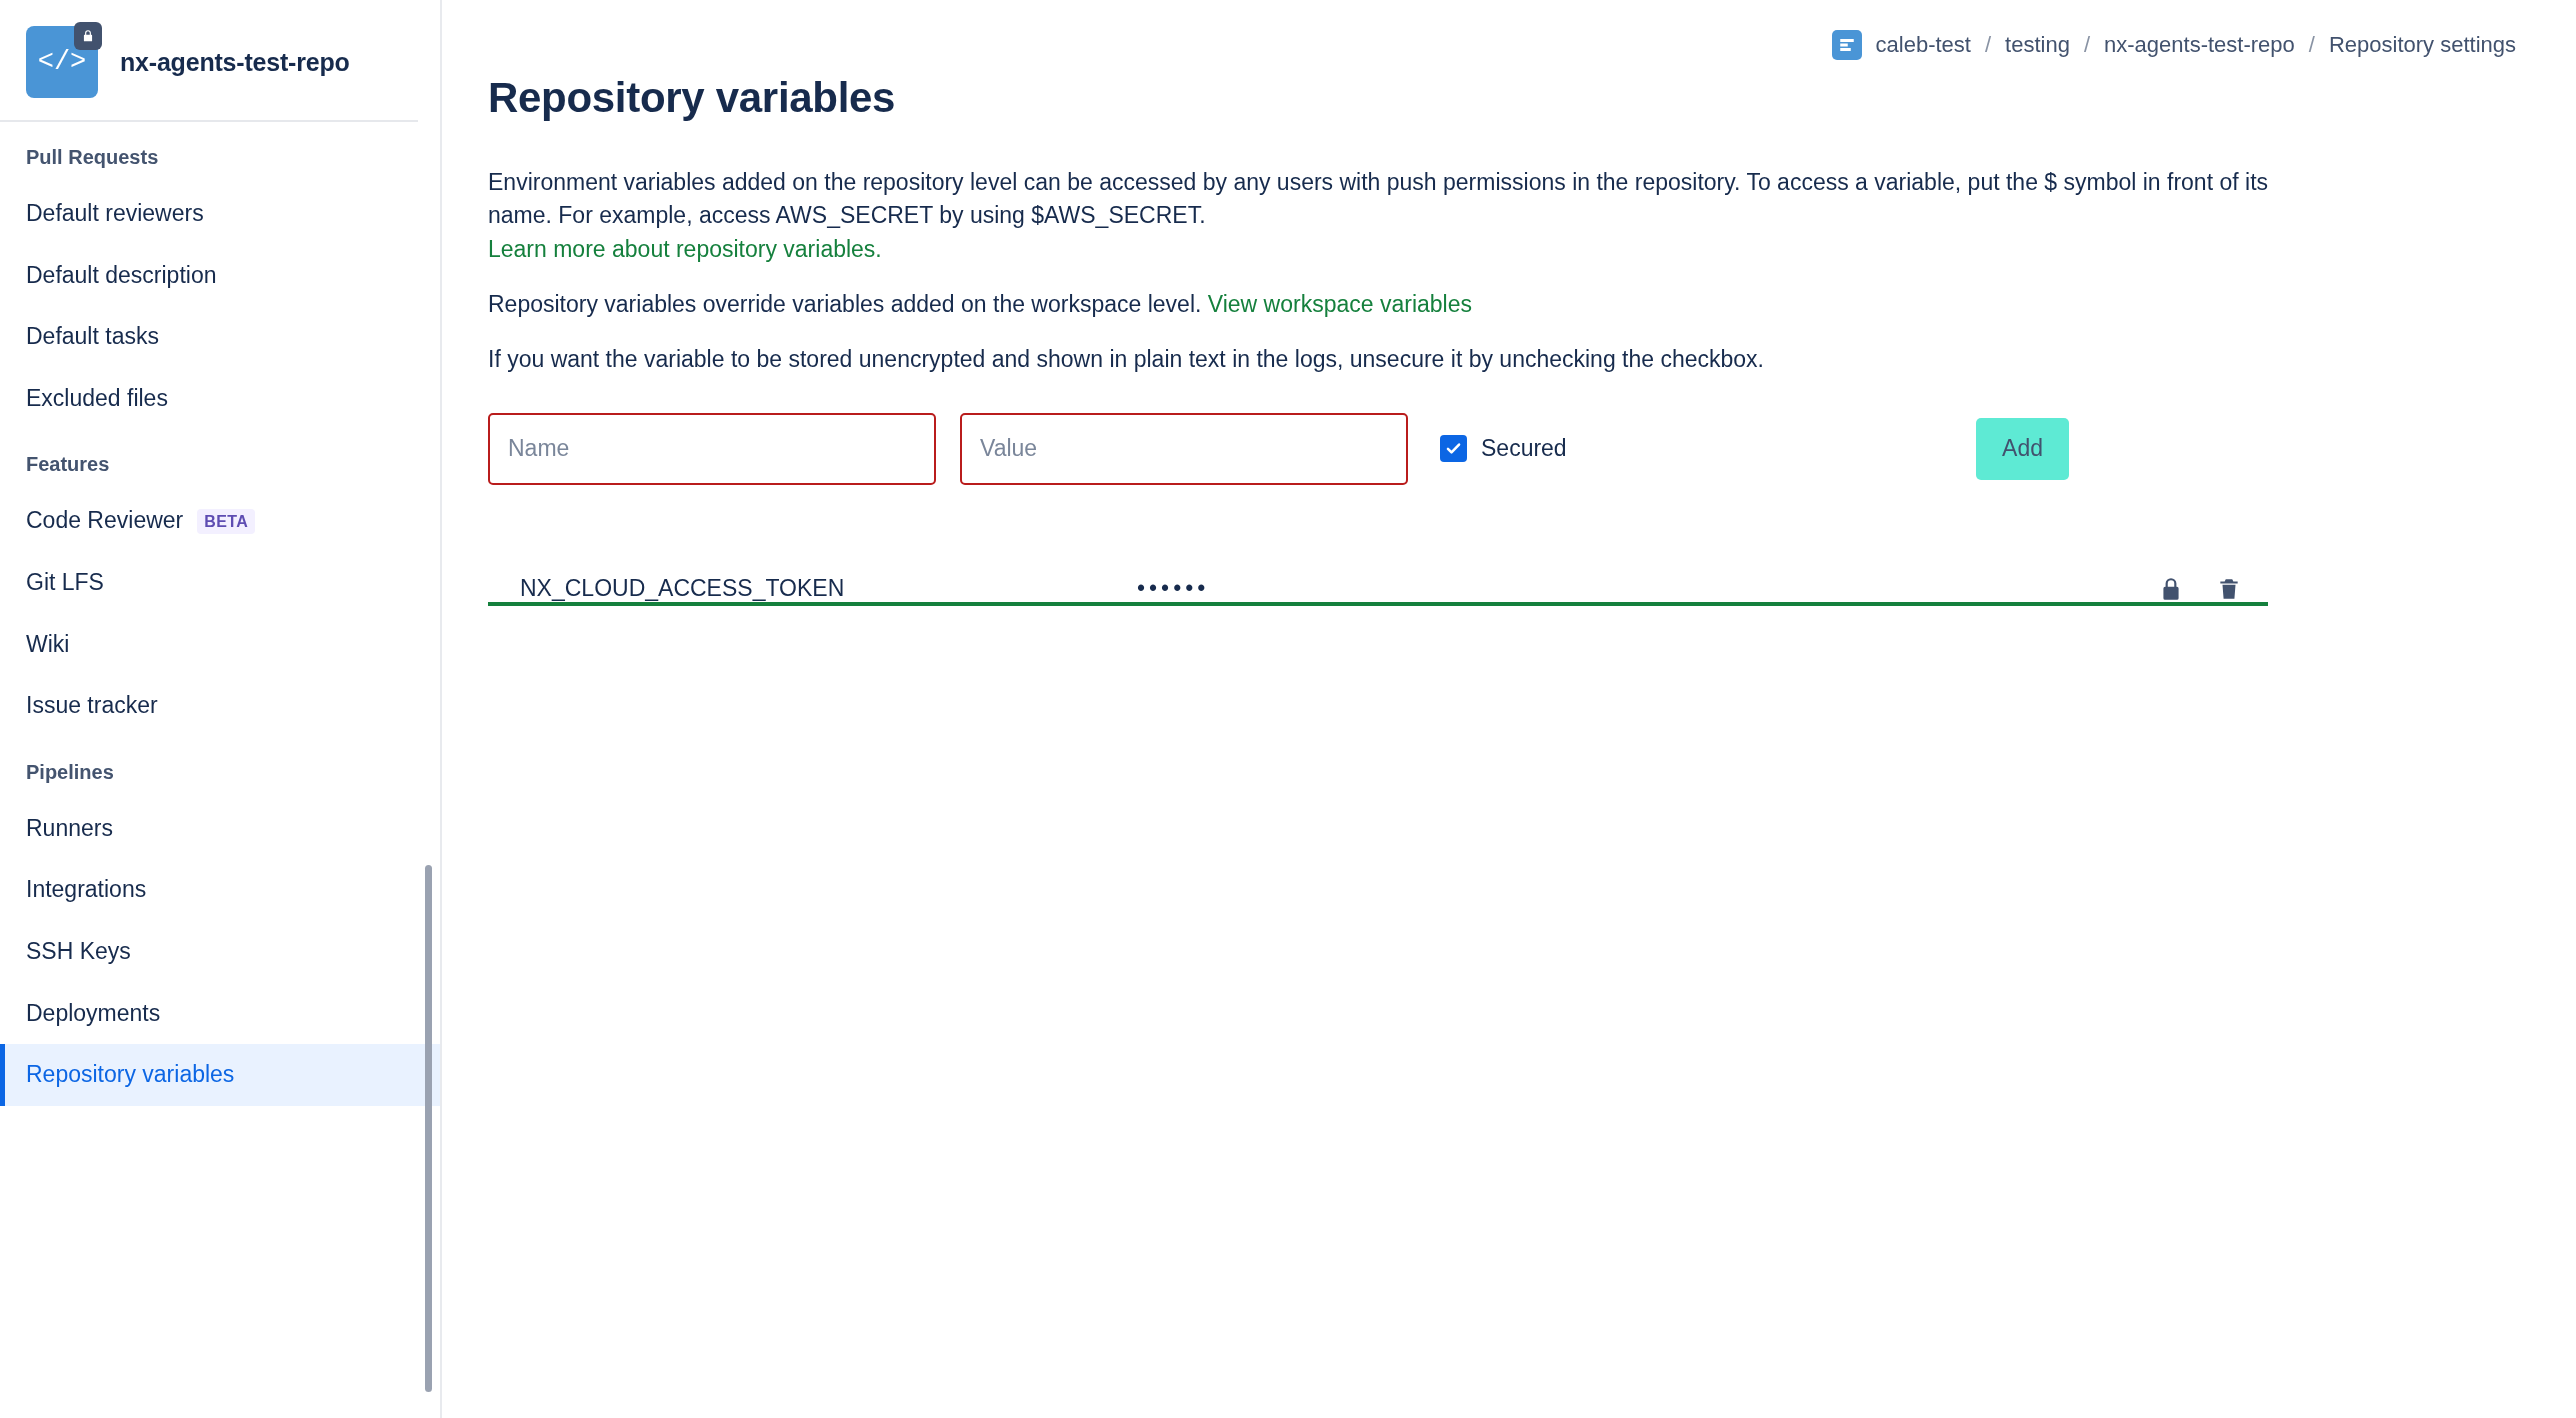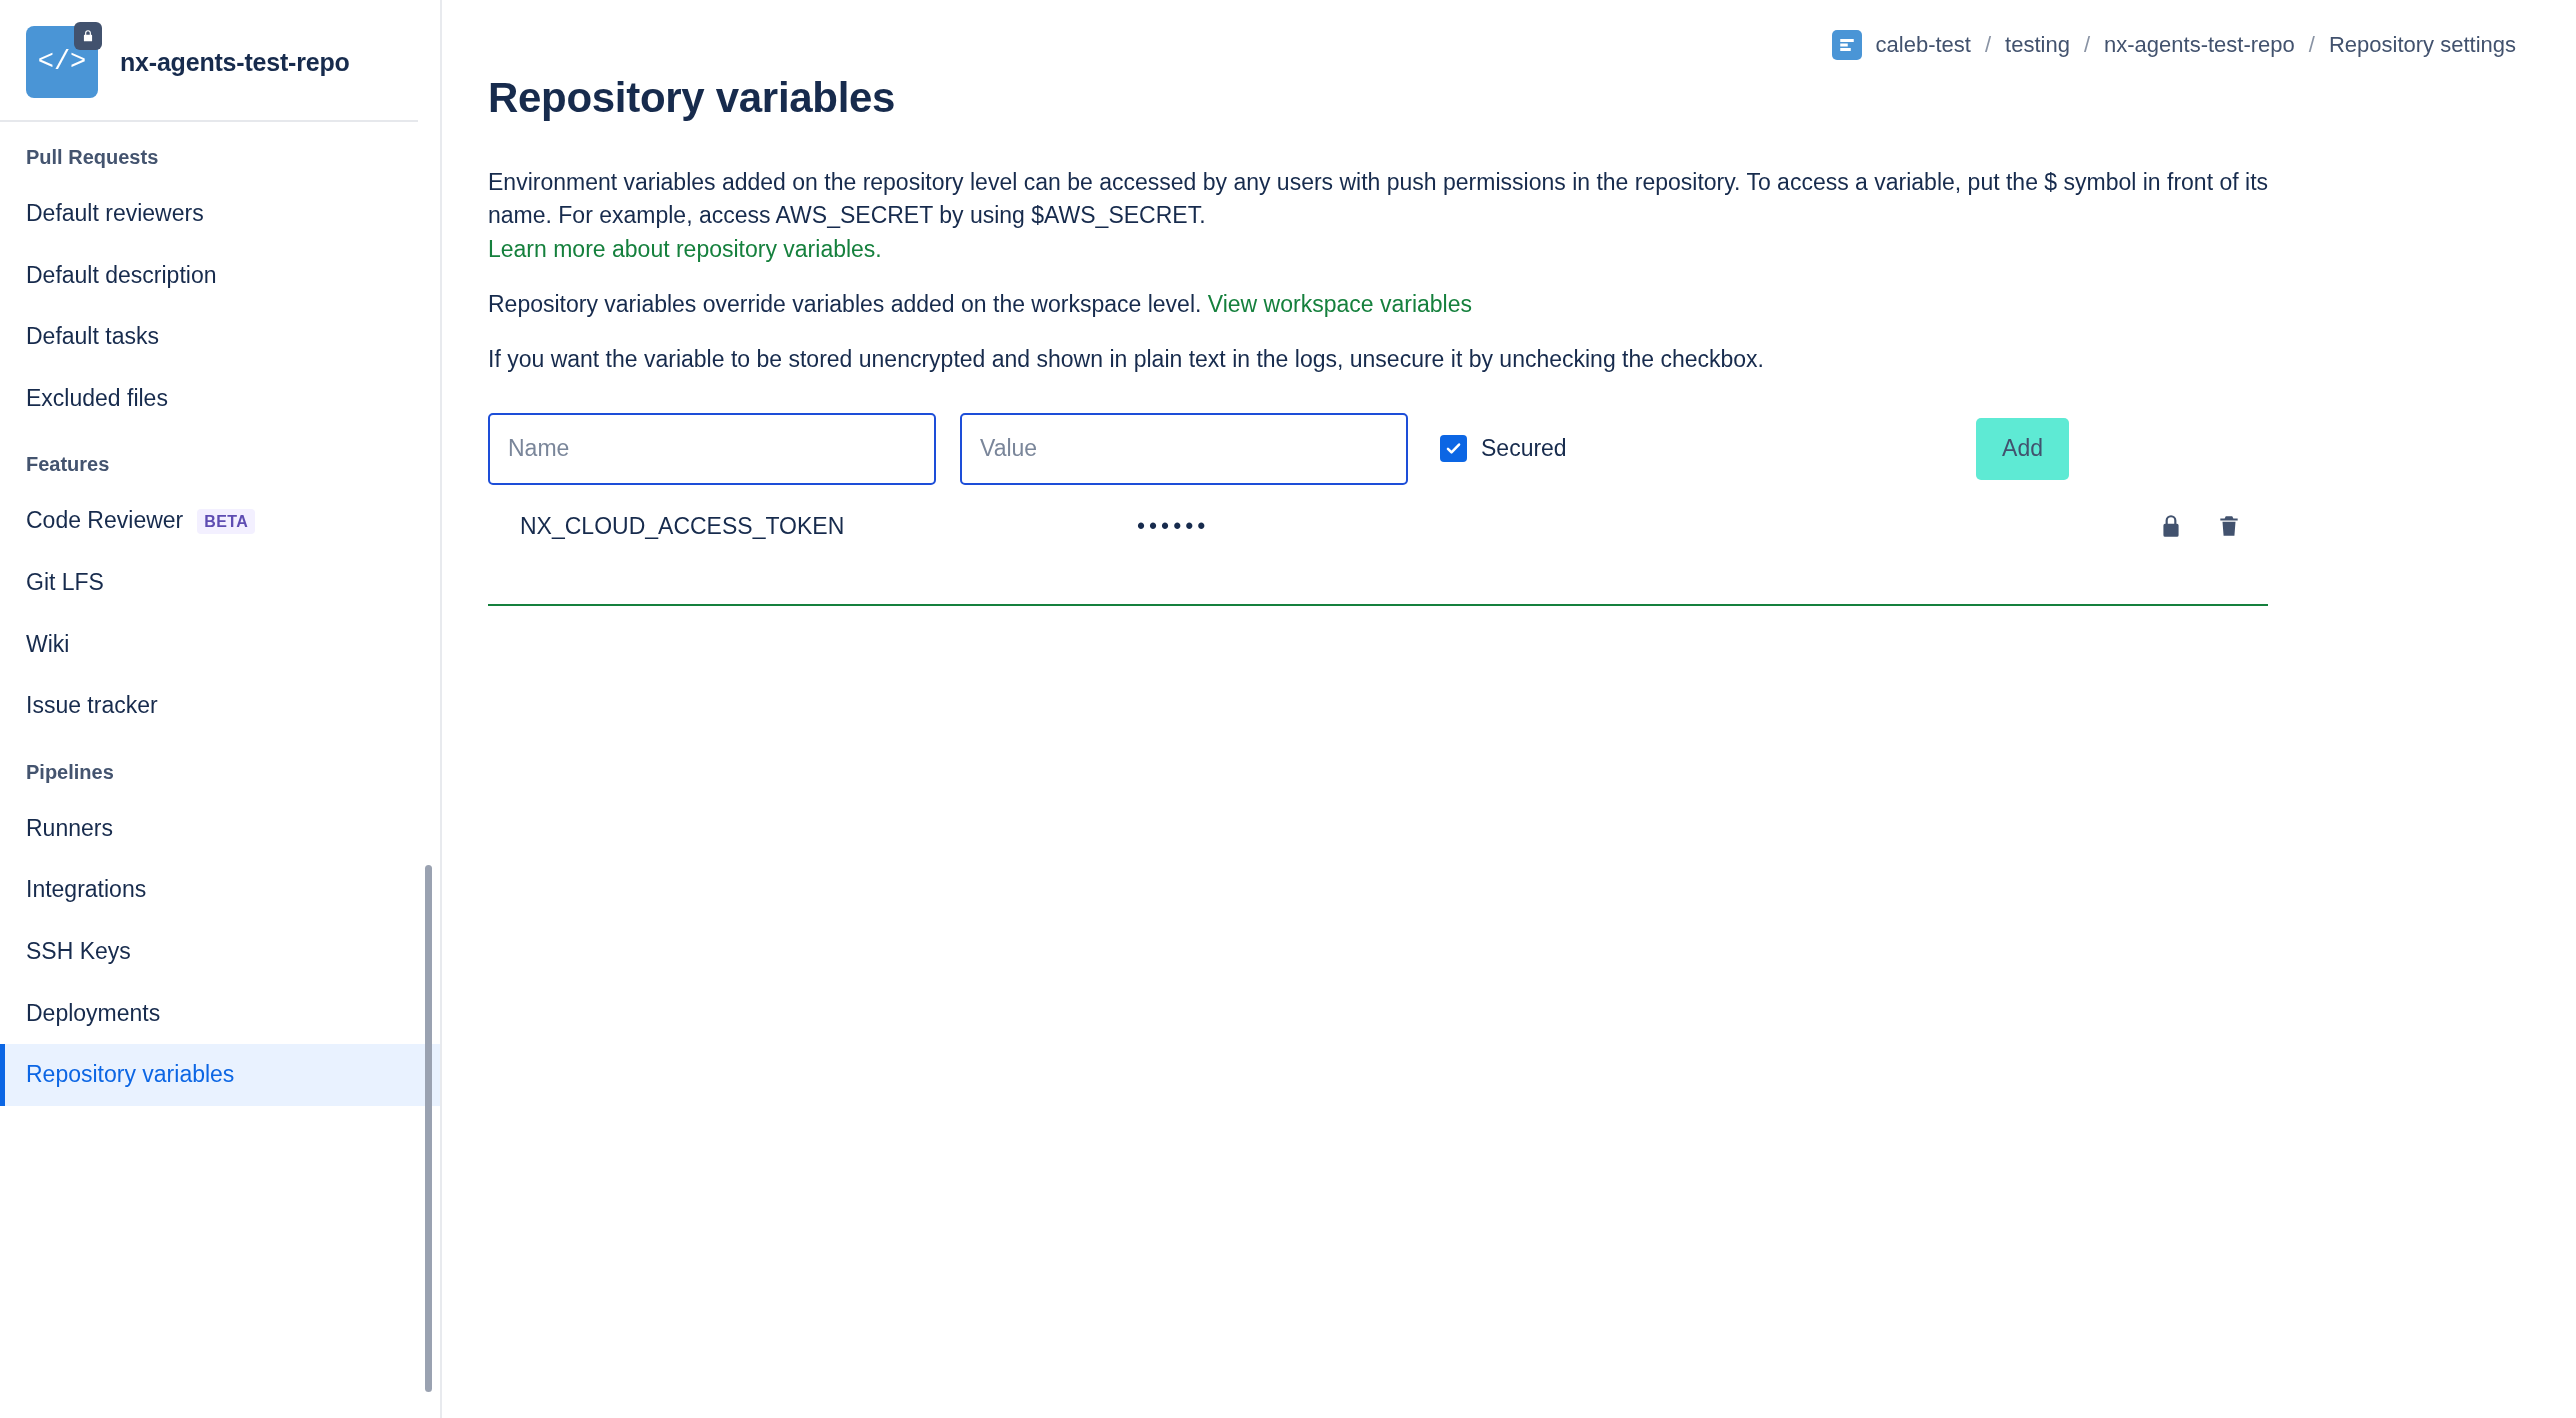--- a/index.html
+++ b/index.html
@@ -168,21 +168,21 @@
   }
 
   .var-form {
     display: flex;
     align-items: center;
     margin-top: 36px;
     max-width: 1581px;
   }
   .txt-input {
     height: 72px;
-    border: 2px solid #1d4ed8;
+    border: 2px solid #b91c1c;
     border-radius: 5px;
     font-size: 23px;
     font-family: "Liberation Sans", sans-serif;
     color: #172b4d;
     padding: 0 18px;
     background: #ffffff;
     outline: none;
   }
   .txt-input::placeholder { color: #7a869a; }
   .input-name { width: 448px; }
@@ -215,22 +215,22 @@
     color: #42526e;
     font-family: "Liberation Sans", sans-serif;
     padding: 0 26px;
     height: 62px;
     cursor: pointer;
   }
 
   .var-table { margin-top: 28px; max-width: 1780px; }
   .var-row {
     display: flex;
-    align-items: flex-start;
-    border-bottom: 2px solid #15803d;
+    align-items: flex-end;
+    border-bottom: 4px solid #15803d;
     height: 93px;
     padding: 0 26px 0 32px;
   }
   .var-name {
     font-size: 23px;
     color: #172b4d;
     width: 617px;
   }
   .var-value {
     font-size: 23px;

